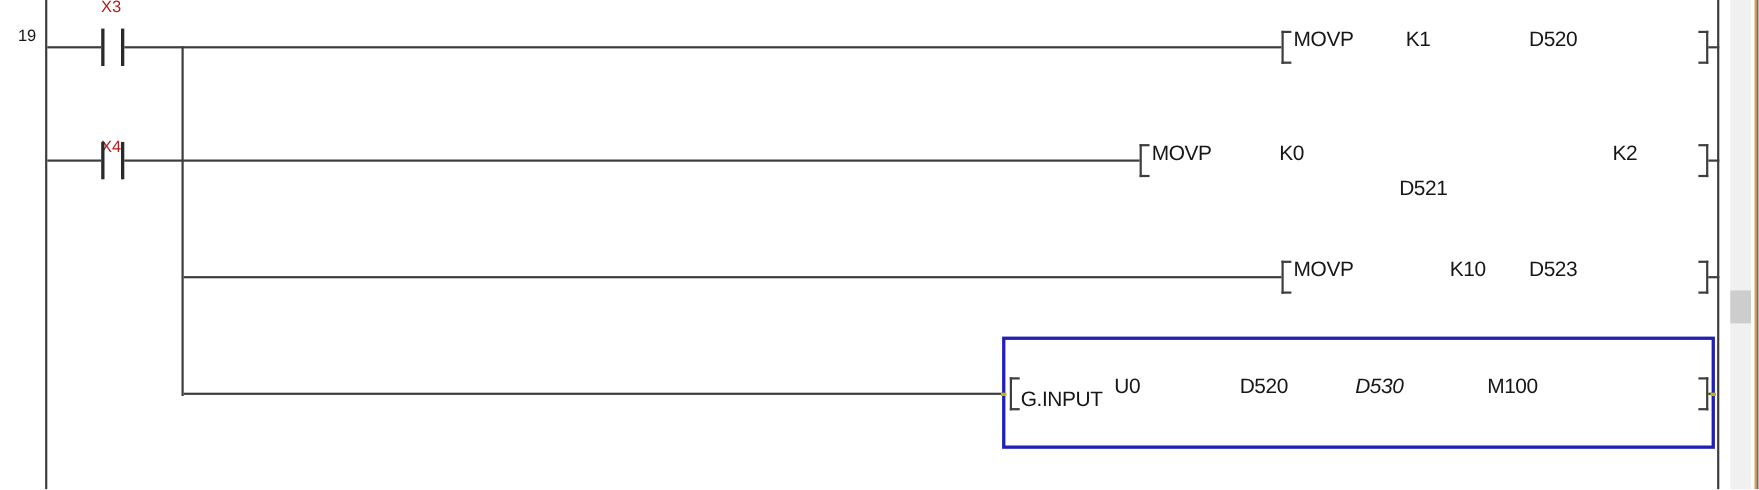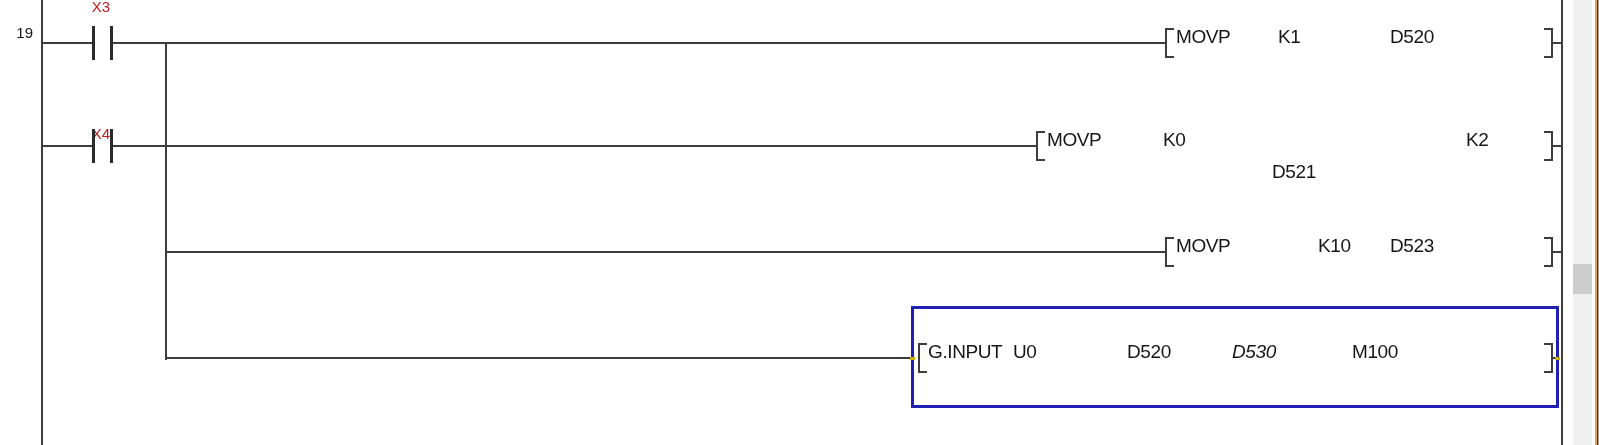--- a/index.html
+++ b/index.html
@@ -115,21 +115,21 @@
   <div class="hline" style="left:167px;top:357px;width:744px;"></div>
 
   <div id="selection-box"></div>
   <div class="nub" style="left:910px;top:357px;"></div>
   <div class="nub" style="left:1555px;top:357px;"></div>
 
   <div style="position:absolute;z-index:5;left:0;top:0;">
     <div class="br-v" style="left:918px;top:343px;"></div>
     <div class="br-cap" style="left:918px;top:343px;"></div>
     <div class="br-cap" style="left:918px;top:371px;"></div>
-    <span class="tok" style="left:928px;top:343px;">G.INPUT</span>
+    <span class="tok" style="left:928px;top:355px;">G.INPUT</span>
     <span class="tok" style="left:1013px;top:343px;">U0</span>
     <span class="tok" style="left:1127px;top:343px;">D520</span>
     <span class="tok" style="left:1232px;top:343px;font-style:italic;">D530</span>
     <span class="tok" style="left:1352px;top:343px;">M100</span>
     <div class="br-v" style="left:1551px;top:343px;"></div>
     <div class="br-cap" style="left:1544px;top:343px;"></div>
     <div class="br-cap" style="left:1544px;top:371px;"></div>
     <div class="hline" style="left:1553px;top:357px;width:4px;"></div>
   </div>
 

